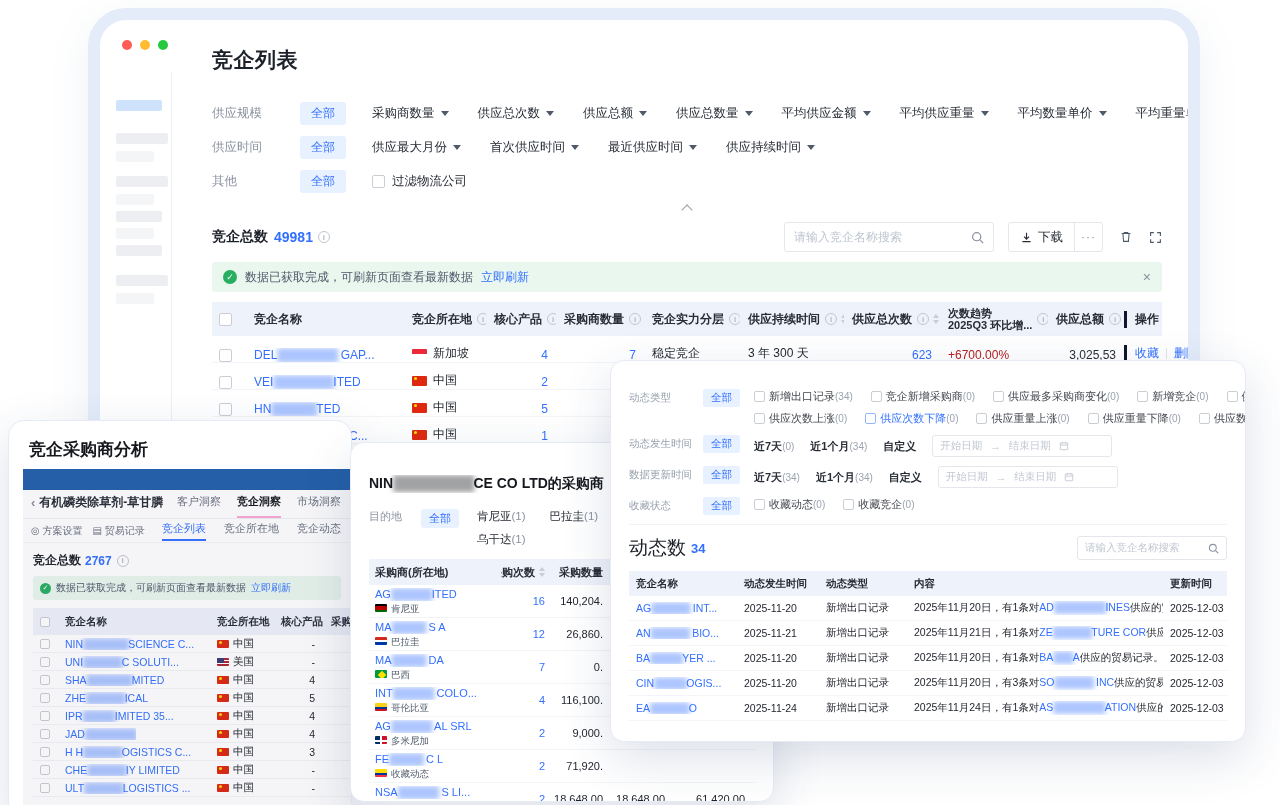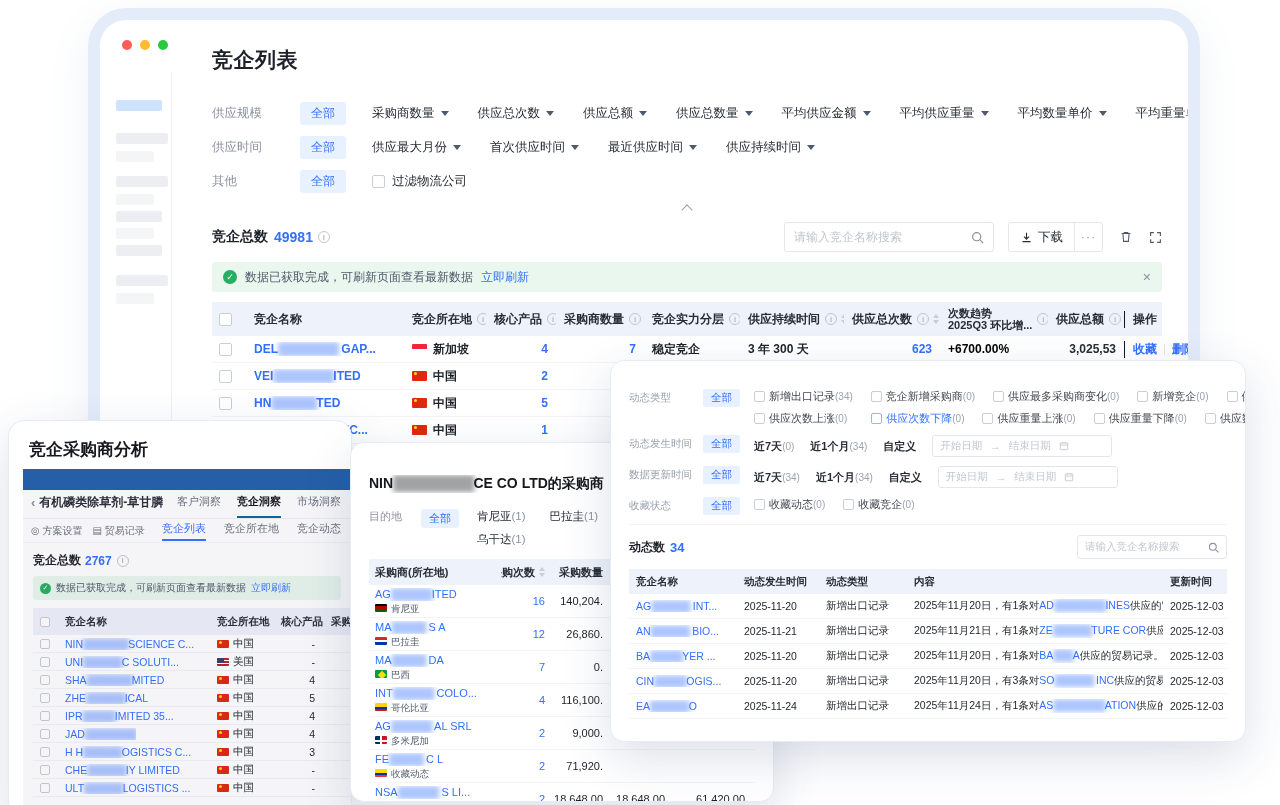--- a/index.html
+++ b/index.html
@@ -50,37 +50,37 @@
   .ibtn { margin-left:16px; display:flex; align-items:center; color:#4e5969; }
 
   .banner { height:30px; background:#e9f7ef; border-radius:3px; margin-top:10px; display:flex; align-items:center; padding:0 11px; font-size:12px; color:#4e5969; }
   .ckc { width:14px; height:14px; border-radius:50%; background:#27ae60; display:inline-flex; align-items:center; justify-content:center; margin-right:8px; flex:none; }
   .ckc::after { content:"✓"; color:#fff; font-size:9px; }
   .banner .lk { margin-left:8px; }
   .banner .x { margin-left:auto; color:#8a919f; font-size:14px; }
 
   .tbl { margin-top:10px; }
   .thead { display:flex; align-items:center; background:#eef2fa; height:34px; font-size:12px; font-weight:700; color:#272c35; }
-  .trow { display:flex; align-items:center; height:27px; font-size:12px; border-bottom:1px solid #f3f4f7; background:#fff;font-weight:bold; }
+  .trow { display:flex; align-items:flex-end; height:27px; font-size:12px; border-bottom:1px solid #f3f4f7; background:#fff; }
   .tc { padding:0 8px; display:flex; align-items:center; white-space:nowrap; overflow:hidden; flex:none; }
   .c-chk{width:34px; justify-content:center}
   .c-name{width:158px}
   .c-loc{width:82px}
   .c-core{width:70px}
   .c-buyers{width:88px}
   .c-tier{width:96px}
   .c-dur{width:104px}
   .c-times{width:96px}
   .c-trend{width:108px}
   .c-amt{width:76px}
-  .c-act{width:84px; border-left:1px solid #0f172a}
+  .c-act{width:84px; border-left:3px solid #0f172a}
   .num { justify-content:flex-end; }
   .num a { color:#3370ff; }
   .amt { justify-content:flex-end; color:#272c35; }
-  .red { color:#000000; }
+  .red { color:#b91c1c; }
   .sort { display:inline-flex; flex-direction:column; margin-left:4px; }
   .sort i { display:block; width:0; height:0; border-left:3.5px solid transparent; border-right:3.5px solid transparent; }
   .sort .u { border-bottom:4px solid #c9cdd4; margin-bottom:2px; }
   .sort .d { border-top:4px solid #c9cdd4; }
   .h2l { display:flex; flex-direction:column; line-height:12px; font-size:11px; }
   .vsep { width:1px; height:11px; background:#e0e3e9; margin:0 7px; flex:none; }
 
   .flag { display:inline-block; width:15px; height:10px; border-radius:1px; margin-right:6px; flex:none; position:relative; background:#ddd; overflow:hidden; }
   .flag[data-flag="cn"]{background:#de2910}
   .flag[data-flag="cn"]::after{content:"";position:absolute;left:2px;top:1px;width:3px;height:3px;background:#ffde00;border-radius:50%}
@@ -104,21 +104,21 @@
   #ana { left:8px; top:420px; width:344px; height:398px; border-radius:16px; z-index:3; }
   #ana .ttl { font-size:17px; font-weight:700; padding:17px 0 12px 20px; color:#16181d; }
   .app { position:absolute; left:14px; top:48px; right:0; bottom:0; overflow:hidden; background:#fff; }
   .app::after { content:""; position:absolute; inset:0; background:rgba(78,92,116,.06); pointer-events:none; }
   .app-top { height:21px; background:#2160aa; }
   .nav1 { height:29px; display:flex; align-items:flex-end; padding:0 10px 0 8px; border-bottom:1px solid #f0f2f6; }
   .crumb { font-size:12px; font-weight:700; color:#272c35; display:flex; align-items:center; padding-bottom:7px; }
   .crumb .bk { color:#8a919f; margin-right:4px; font-size:13px; }
   .tabs1 { margin-left:auto; display:flex; gap:16px; font-size:11px; color:#6b7280; }
   .tabs1 span { padding-bottom:7px; }
-  .tabs1 .on { color:#16181d; font-weight:700; border-bottom:2px solid #0369a1; }
+  .tabs1 .on { color:#16181d; font-weight:700; border-bottom:2px solid #f9a8d4; }
   .nav2 { height:24px; display:flex; align-items:center; padding:0 10px 0 8px; border-bottom:1px solid #f5f6f8; }
   .tools { display:flex; gap:10px; font-size:10px; color:#6b7280; }
   .tabs2 { margin-left:auto; display:flex; gap:18px; font-size:11px; color:#6b7280; }
   .tabs2 .on { color:#3370ff; border-bottom:2px solid #3370ff; padding-bottom:3px; }
   .app .tot { font-size:12px; font-weight:700; padding:9px 0 0 10px; display:flex; align-items:center; }
   .app .tot .val { color:#3370ff; margin-left:4px; }
   .bannr2 { margin:7px 10px 0 10px; height:24px; background:#e9f7ef; border-radius:3px; display:flex; align-items:center; padding:0 7px; font-size:10px; color:#4e5969; }
   .bannr2 .ckc{ width:11px;height:11px; margin-right:5px; } .bannr2 .ckc::after{font-size:7px}
   .atbl { margin:8px 0 0 10px; width:380px; font-size:10.5px; }
   .athead { display:flex; align-items:center; background:#eef2fa; height:27px; font-weight:700; color:#272c35; }
@@ -152,28 +152,28 @@
   #mon .ttl { font-size:18px; font-weight:700; color:#16181d; margin-top:4px; }
   .mfilters { margin-top:12px; font-size:11px; }
   .mfrow { display:flex; margin-bottom:9px; align-items:flex-start; }
   .mflabel { width:74px; color:#9aa3af; flex:none; padding-top:2px; font-size:10.5px; }
   .mchip { background:#e8f1ff; color:#3370ff; font-size:10.5px; padding:2px 8px; border-radius:2px; margin-right:14px; flex:none; height:fit-content; }
   .mopts { display:flex; flex-direction:column; gap:7px; }
   .mline { display:flex; gap:18px; flex-wrap:nowrap; }
   .mck { display:flex; align-items:center; color:#42464e; white-space:nowrap; }
   .mck .cb { width:11px; height:11px; margin-right:4px; }
   .mck .cnt { color:#9aa3af; font-size:10px; }
-  .mck.on { color:#3370ff;margin-left:6px; } .mck.on .cb { border-color:#94b4ff; }
+  .mck.on { color:#3370ff; } .mck.on .cb { border-color:#94b4ff; }
   .mtime { display:flex; align-items:center; gap:16px; color:#42464e; }
   .mtime b { font-weight:700; color:#272c35; }
   .mtime .cnt { color:#9aa3af; font-size:10px; }
   .dinput { display:flex; align-items:center; border:1px solid #e5e6eb; border-radius:3px; height:22px; padding:0 7px; color:#c2c7d0; font-size:10.5px; width:180px; gap:8px; }
   .dinput .arr { color:#c2c7d0; }
   .mcount { display:flex; align-items:center; border-top:1px solid #f2f3f5; padding-top:10px; margin-top:2px; }
-  .mcount .lbl { font-size:12px; font-weight:700; }
+  .mcount .lbl { font-size:19px; font-weight:400; }
   .mcount .val { font-size:13px; font-weight:700; color:#3370ff; margin-left:5px; }
   .msearch { margin-left:auto; width:150px; height:24px; border:1px solid #e5e6eb; border-radius:3px; display:flex; align-items:center; padding:0 7px; font-size:10.5px; color:#c2c7d0; }
   .mtbl { margin-top:10px; font-size:10.5px; }
   .mthead { display:flex; align-items:center; background:#eef2fa; height:25px; font-weight:700; color:#272c35; }
   .mtrow { display:flex; align-items:center; height:25px; border-bottom:1px solid #f3f4f7; }
   .mtc { padding:0 7px; white-space:nowrap; overflow:hidden; flex:none; }
   .m-name{width:108px} .m-date{width:82px} .m-type{width:88px} .m-cont{width:256px} .m-upd{width:64px}
   .mtc .mk { color:#3370ff; }
 
   svg { display:block; }

